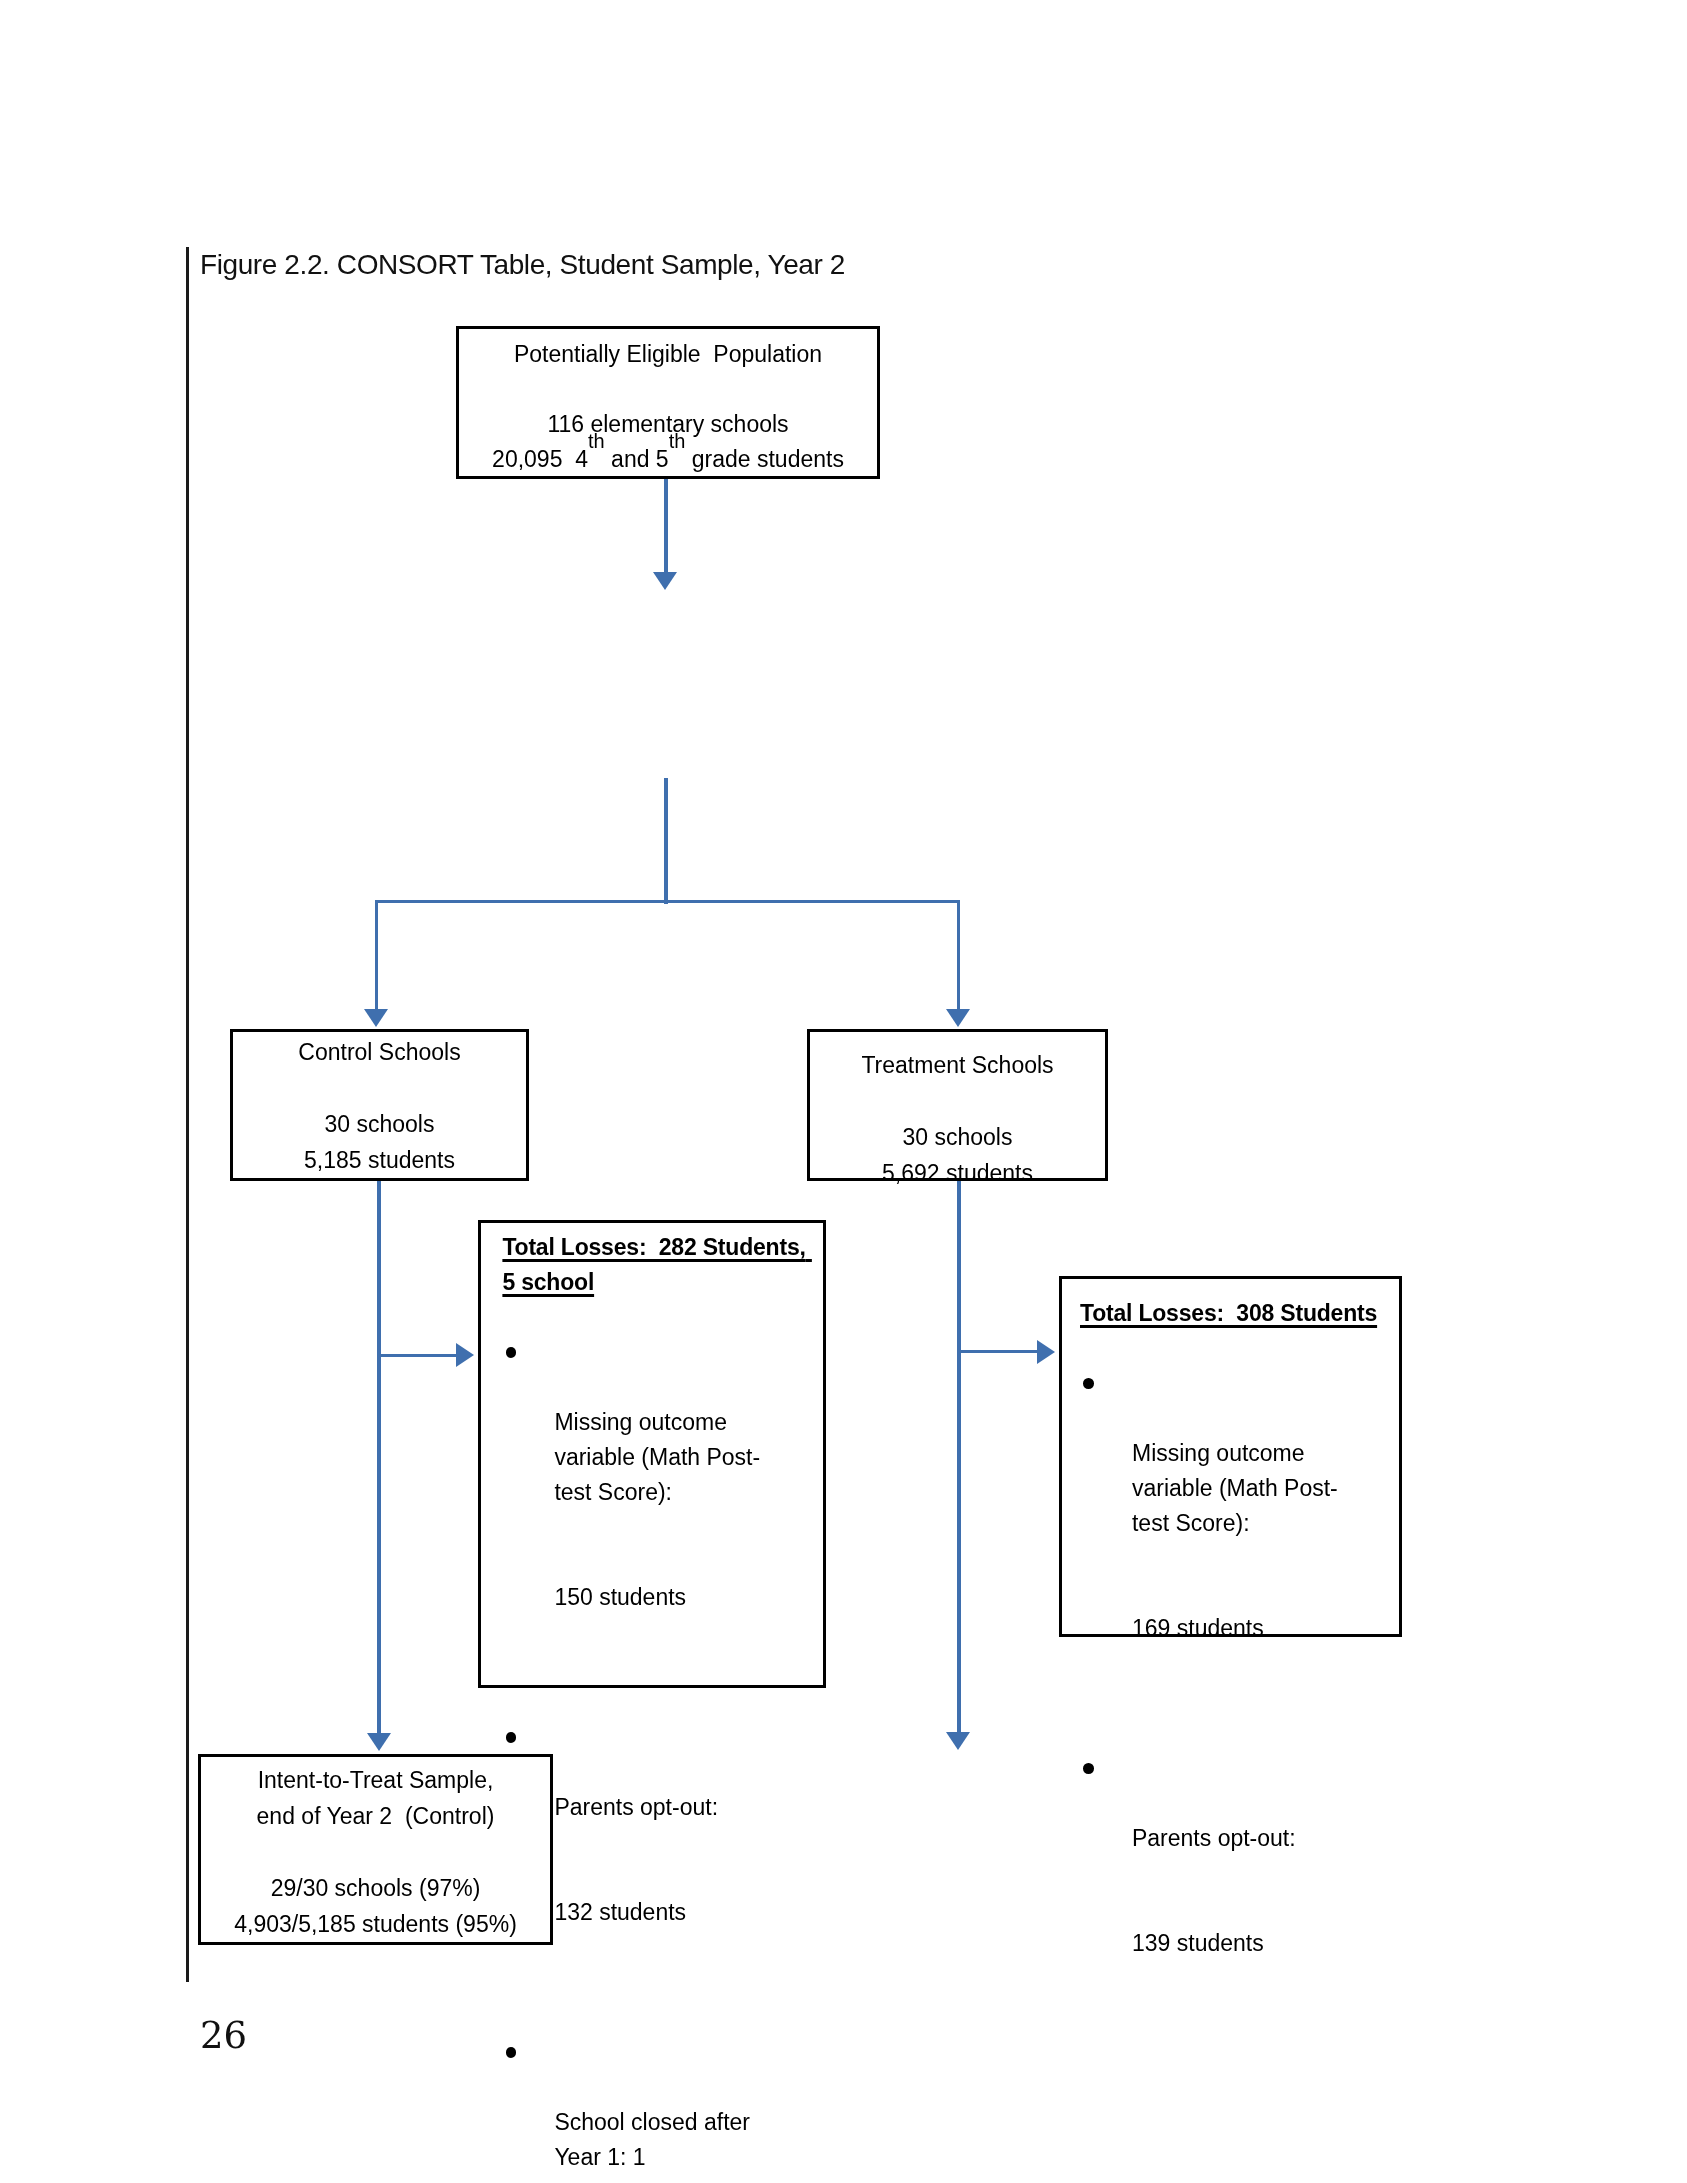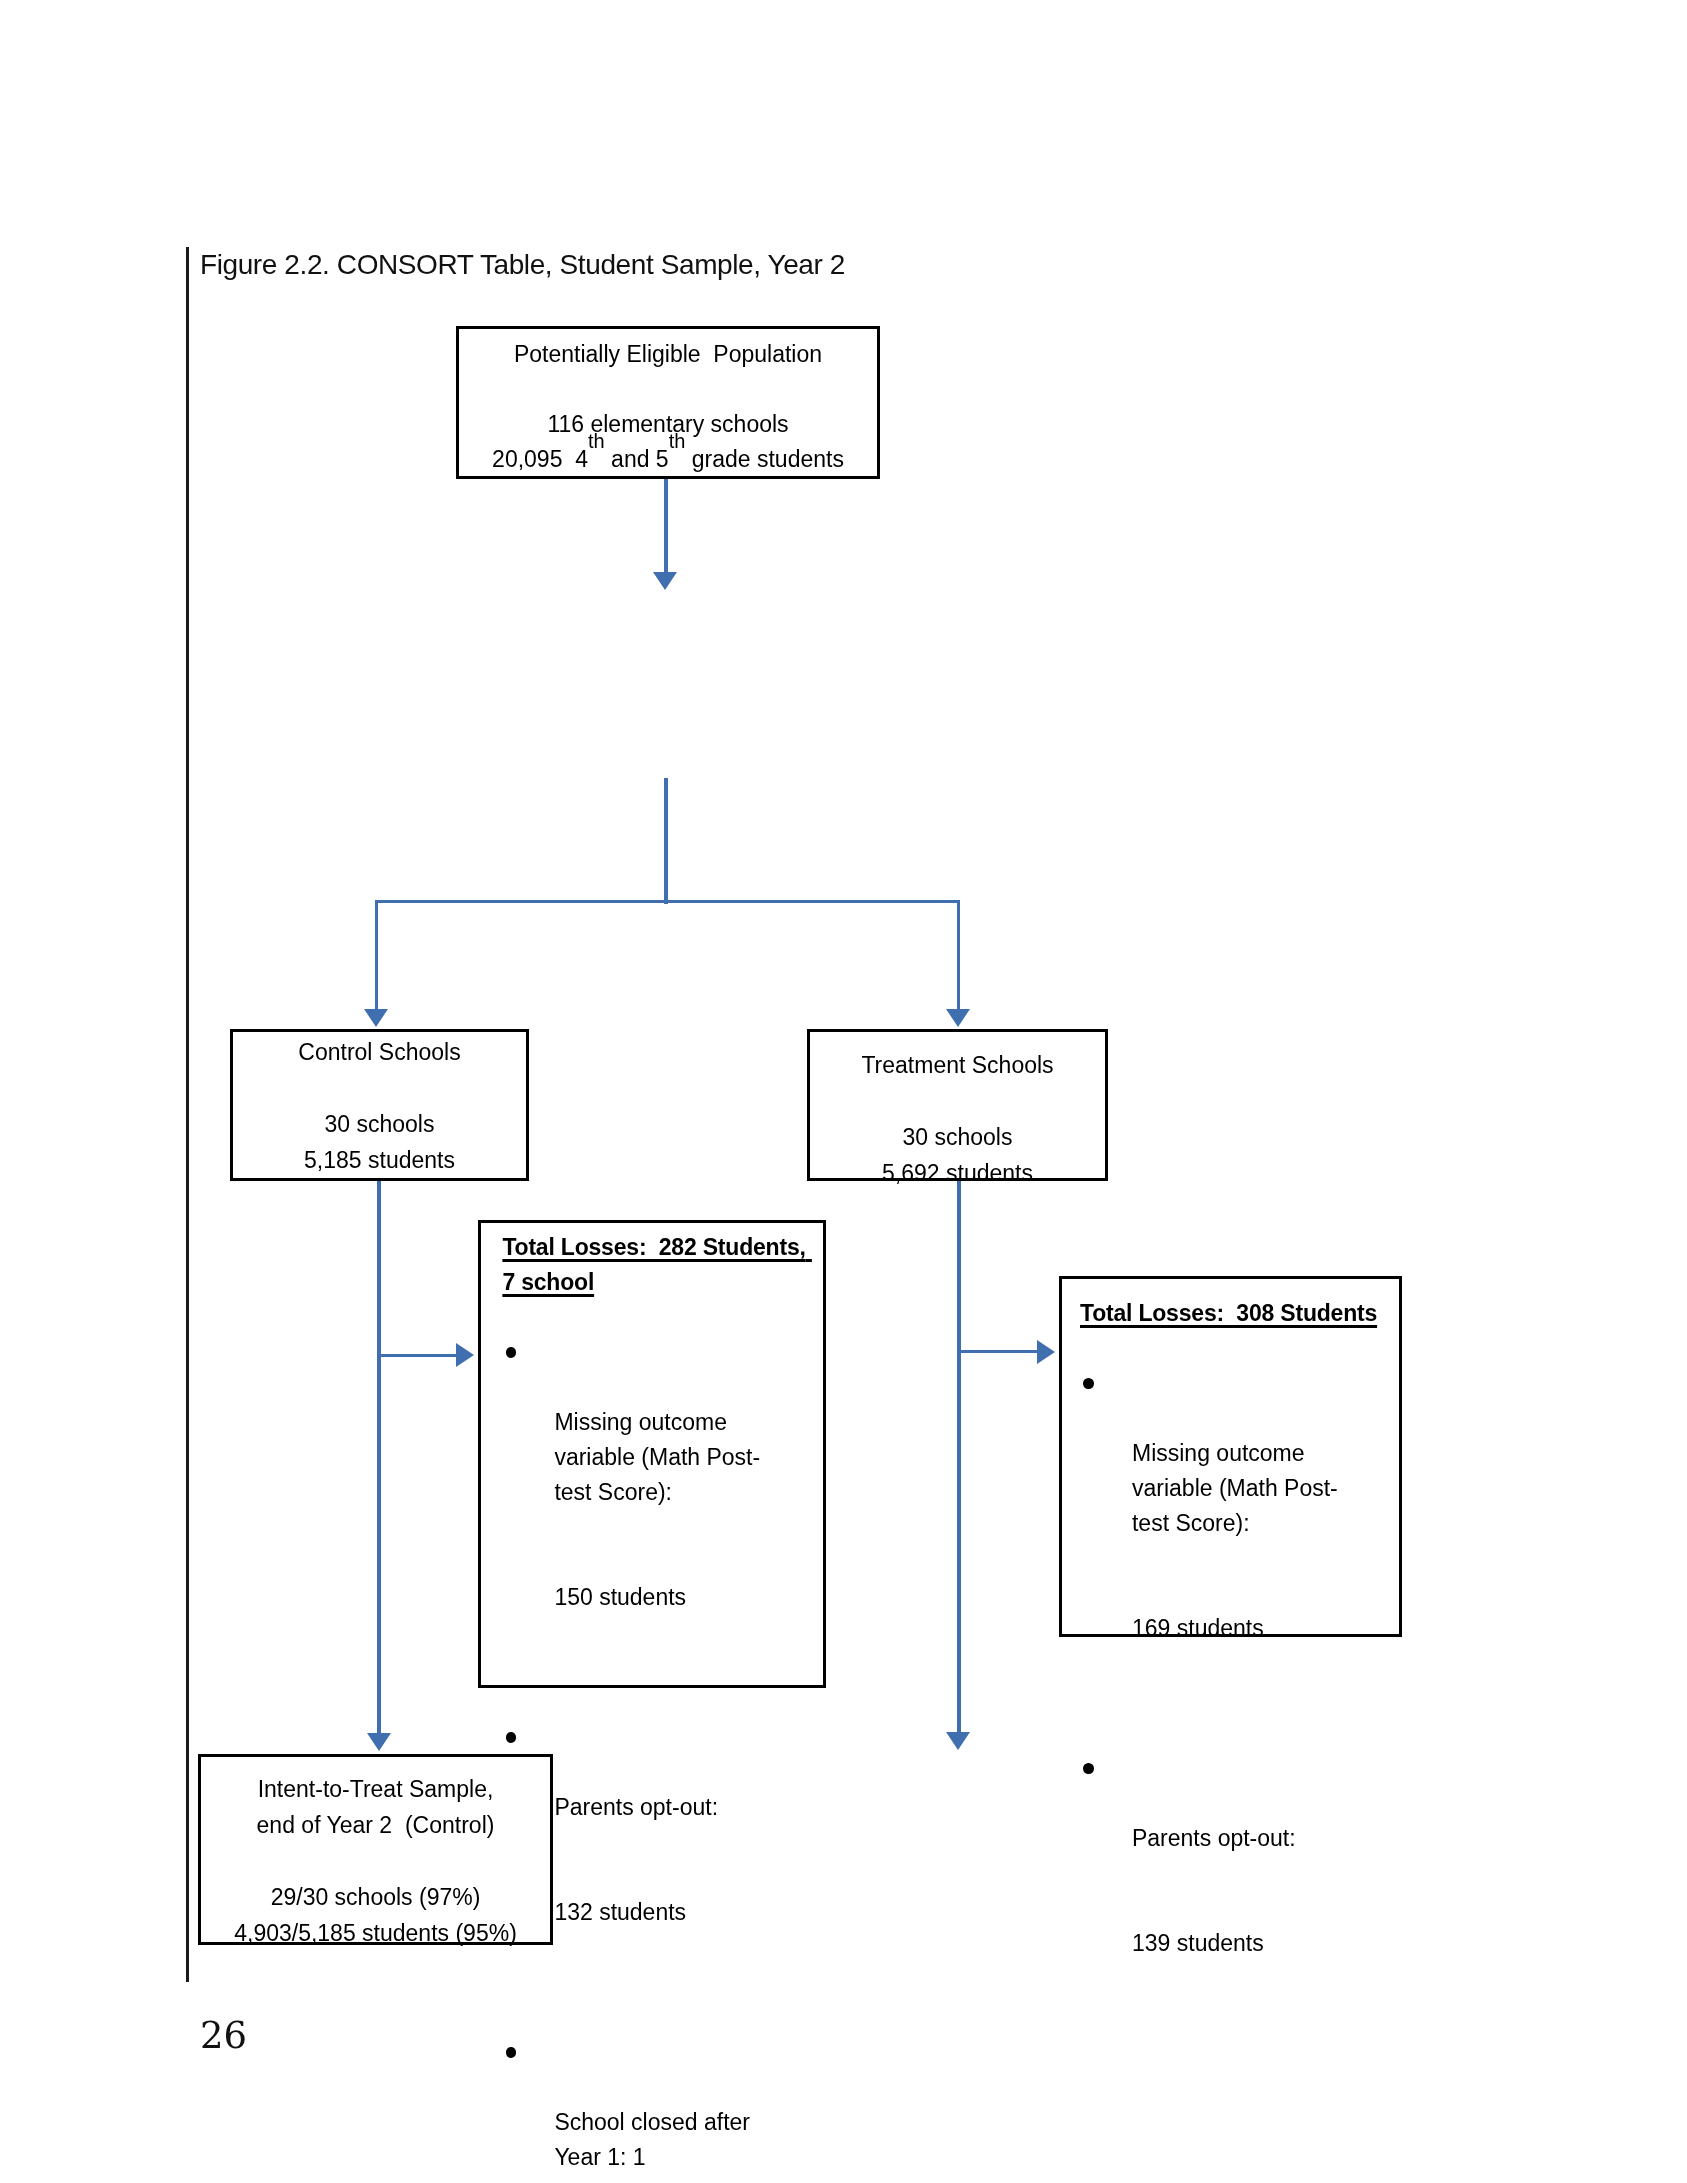--- a/index.html
+++ b/index.html
@@ -43,21 +43,21 @@
   .flowbox .line{white-space:pre-wrap;}
   .blank{height:37px;}
   .b-eligible{left:456px;top:326px;width:424px;height:153px;padding-top:8.2px;line-height:35px;}
   .b-eligible .blank{height:35px;}
   .b-randomized{left:517px;top:591px;width:297px;height:187px;padding-top:5px;line-height:35px;}
   .b-randomized .blank{height:35px;}
   .b-control{left:230px;top:1029px;width:299px;height:152px;padding-top:1.6px;line-height:36px;}
   .b-control .blank{height:36px;}
   .b-treatment{left:807px;top:1029px;width:301px;height:152px;padding-top:15px;line-height:36px;}
   .b-treatment .blank{height:36px;}
-  .b-itt-c{left:198px;top:1754px;width:355px;height:191px;padding-top:14px;line-height:36px;}
+  .b-itt-c{left:198px;top:1754px;width:355px;height:191px;padding-top:5px;line-height:36px;}
   .b-itt-c .blank{height:36px;}
   .b-itt-t{left:777px;top:1753px;width:363px;height:189px;padding-top:5px;line-height:36px;}
   .b-itt-t .blank{height:36px;}
   
   .losses{
     text-align:left;
     line-height:35px;
   }
   .b-loss-c{left:478px;top:1220px;width:348px;height:468px;padding:6.6px 5px 0 21.4px;}
   .b-loss-t{left:1059px;top:1276px;width:343px;height:361px;padding:16.5px 5px 0 18px;}
@@ -133,21 +133,21 @@
   <div class="arrow-down" style="left:367px;top:1733px;"></div>
   <div class="cline" style="left:379px;top:1354px;width:79px;height:3.3px;"></div>
   <div class="arrow-right" style="left:456px;top:1343px;"></div>
 
   <div class="cline" style="left:957px;top:1181px;width:4.1px;height:554px;"></div>
   <div class="arrow-down" style="left:946px;top:1732px;"></div>
   <div class="cline" style="left:958px;top:1350px;width:81px;height:3.3px;"></div>
   <div class="arrow-right" style="left:1037px;top:1340px;"></div>
 
   <div class="flowbox losses b-loss-c">
-    <div class="losses-heading">Total Losses:  282 Students, 7 school</div>
+    <div class="losses-heading">Total Losses:  282 Students, 5 school</div>
     <div class="bullet">
       <div class="dot"></div>
       <div class="btext">
         <div>Missing outcome variable (Math Post-test Score):</div>
         <div>150 students</div>
       </div>
     </div>
     <div class="bullet">
       <div class="dot"></div>
       <div class="btext">

